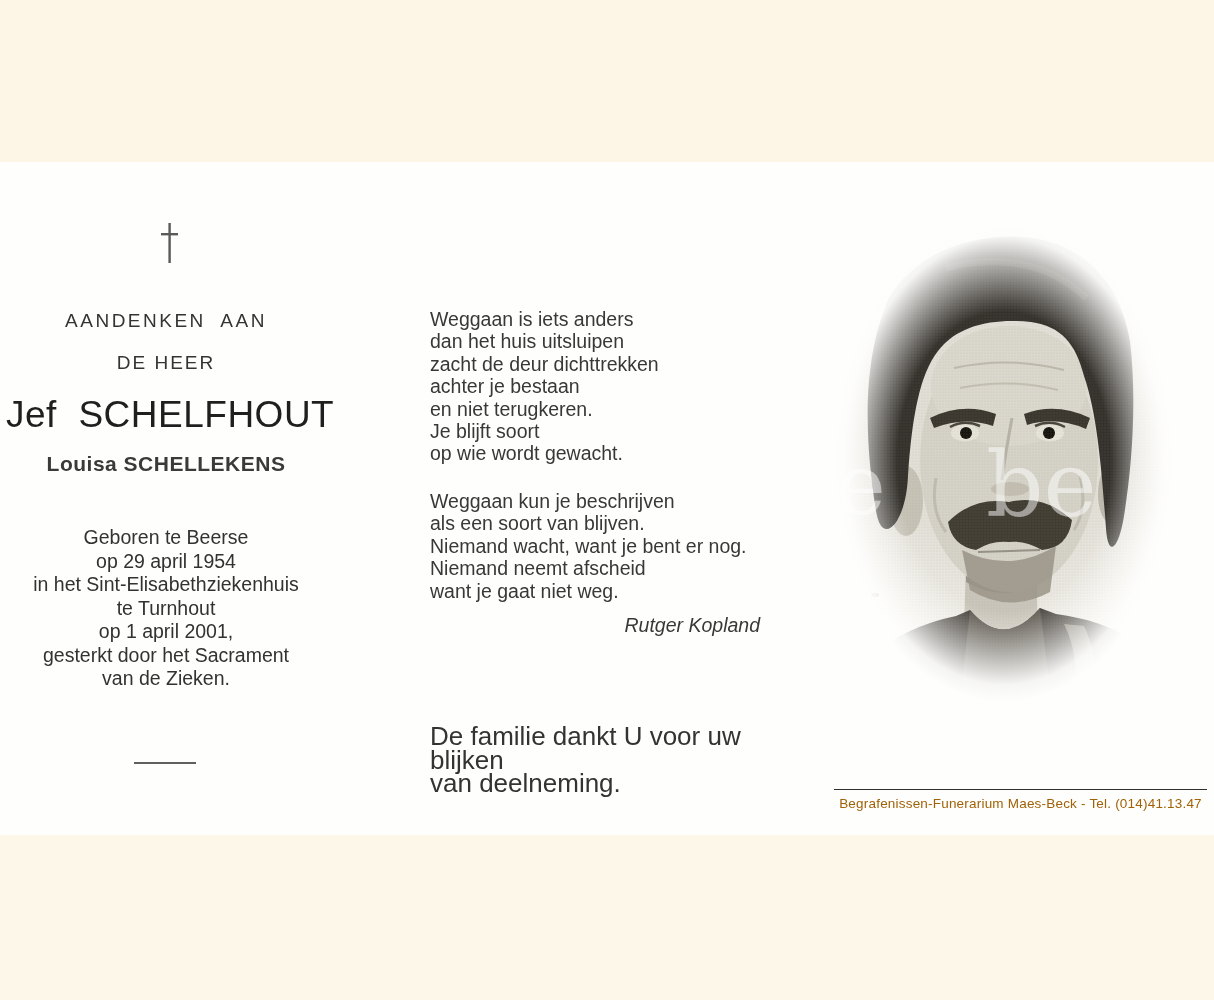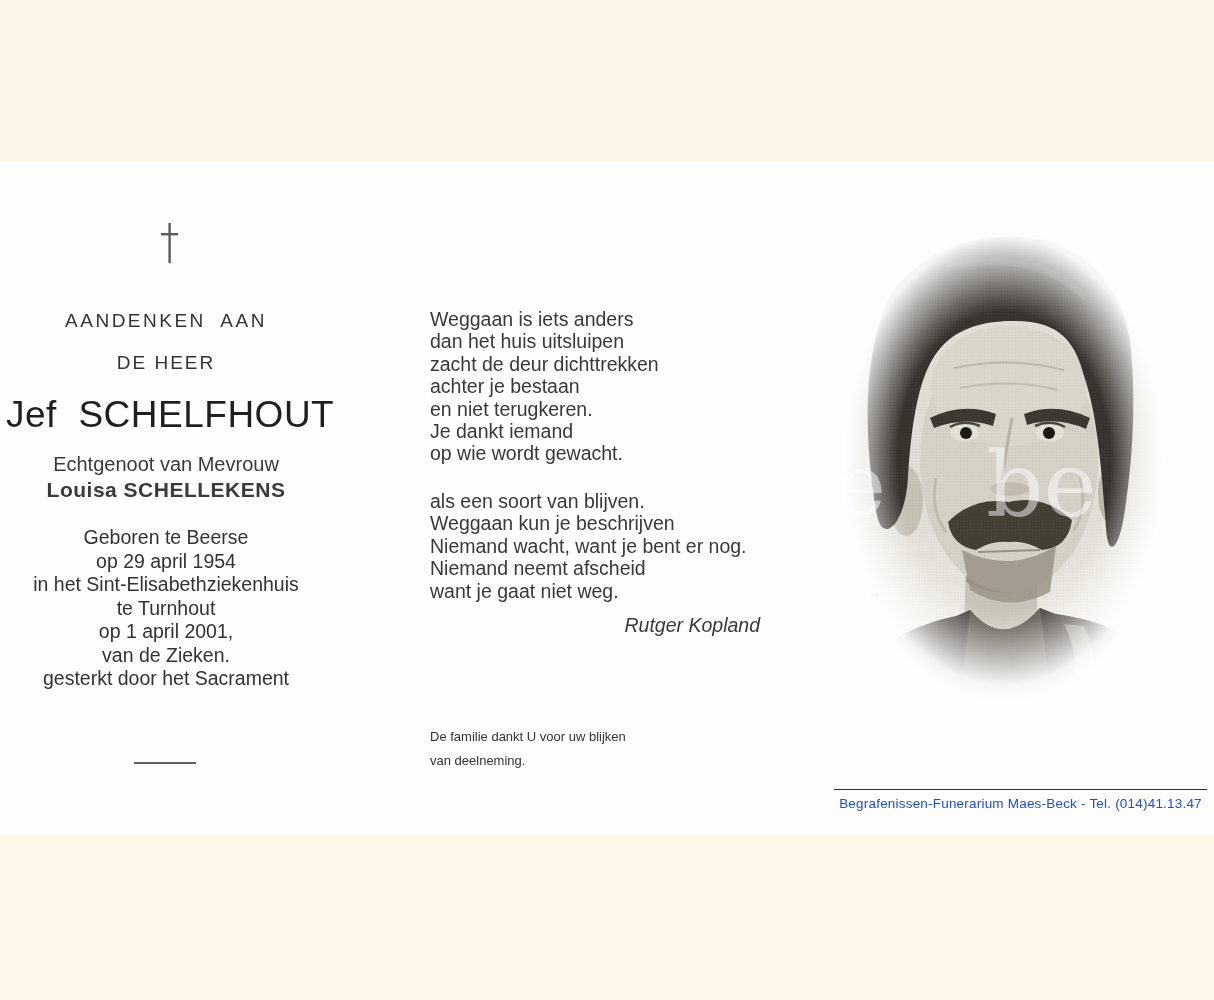--- a/index.html
+++ b/index.html
@@ -34,26 +34,26 @@
   .spouse .l2{font-size:21px;letter-spacing:.5px;color:#3a3a3a;font-weight:bold;}
   .life{position:absolute;top:364px;left:0;width:100%;font-size:19.5px;line-height:23.5px;color:#323232;}
   .divider{position:absolute;left:128px;top:600px;width:62px;height:0;border-top:2px solid var(--line-gray);}
 
   
   .col-mid{position:absolute;left:430px;top:0;width:345px;}
   .poem{font-size:19.5px;line-height:22.4px;color:#383838;}
   .poem.s1{position:absolute;top:146px;left:0;}
   .poem.s2{position:absolute;top:328px;left:0;}
   .poem-author{position:absolute;top:452px;left:0;width:330px;text-align:right;font-style:italic;font-size:19.5px;color:#383838;}
-  .thanks{position:absolute;top:563px;left:0;font-size:13px;line-height:23.5px;color:#333;}
+  .thanks{position:absolute;top:563px;left:0;font-size:26px;line-height:23.5px;color:#333;}
 
   
   .photo-wrap{position:absolute;left:828px;top:64px;width:372px;height:490px;}
   .photo-wrap svg{display:block;}
-  .footer{position:absolute;left:834px;top:627px;width:373px;border-top:1.5px solid #2f2f2f;padding-top:6px;text-align:center;font-size:13.5px;letter-spacing:.2px;color:#1d4ed8;}
+  .footer{position:absolute;left:834px;top:627px;width:373px;border-top:1.5px solid #2f2f2f;padding-top:6px;text-align:center;font-size:13.5px;letter-spacing:.2px;color:#a16207;}
 </style>
 </head>
 <body>
 
 <div class="band band-top"></div>
 
 <div class="card">
 
   <div class="col-left">
 
@@ -62,50 +62,49 @@
         <rect x="16.4" y="2" width="2.4" height="40" fill="#5a5a5a"></rect>
         <rect x="9" y="12" width="17" height="2.4" fill="#5a5a5a"></rect>
       </svg>
     </div>
 
     <div class="mem-label">AANDENKEN  AAN</div>
     <div class="honorific">DE HEER</div>
     <div class="deceased-name">Jef  SCHELFHOUT</div>
 
     <div class="spouse">
-      <div class="l1">Echtgenoot van Mevrouw</div>
       <div class="l2">Louisa SCHELLEKENS</div>
     </div>
 
     <div class="life">
       <div>Geboren te Beerse</div>
       <div>op 29 april 1954</div>
       <div>in het Sint-Elisabethziekenhuis</div>
       <div>te Turnhout</div>
       <div>op 1 april 2001,</div>
+      <div>gesterkt door het Sacrament</div>
       <div>van de Zieken.</div>
-      <div>gesterkt door het Sacrament</div>
     </div>
 
     <div class="divider"></div>
   </div>
 
   <div class="col-mid">
     <div class="poem s1">
       <div>Weggaan is iets anders</div>
       <div>dan het huis uitsluipen</div>
       <div>zacht de deur dichttrekken</div>
       <div>achter je bestaan</div>
       <div>en niet terugkeren.</div>
-      <div>Je dankt iemand</div>
+      <div>Je blijft soort</div>
       <div>op wie wordt gewacht.</div>
     </div>
     <div class="poem s2">
+      <div>Weggaan kun je beschrijven</div>
       <div>als een soort van blijven.</div>
-      <div>Weggaan kun je beschrijven</div>
       <div>Niemand wacht, want je bent er nog.</div>
       <div>Niemand neemt afscheid</div>
       <div>want je gaat niet weg.</div>
     </div>
     <div class="poem-author">Rutger Kopland</div>
     <div class="thanks">
       <div>De familie dankt U voor uw blijken</div>
       <div>van deelneming.</div>
     </div>
   </div>

